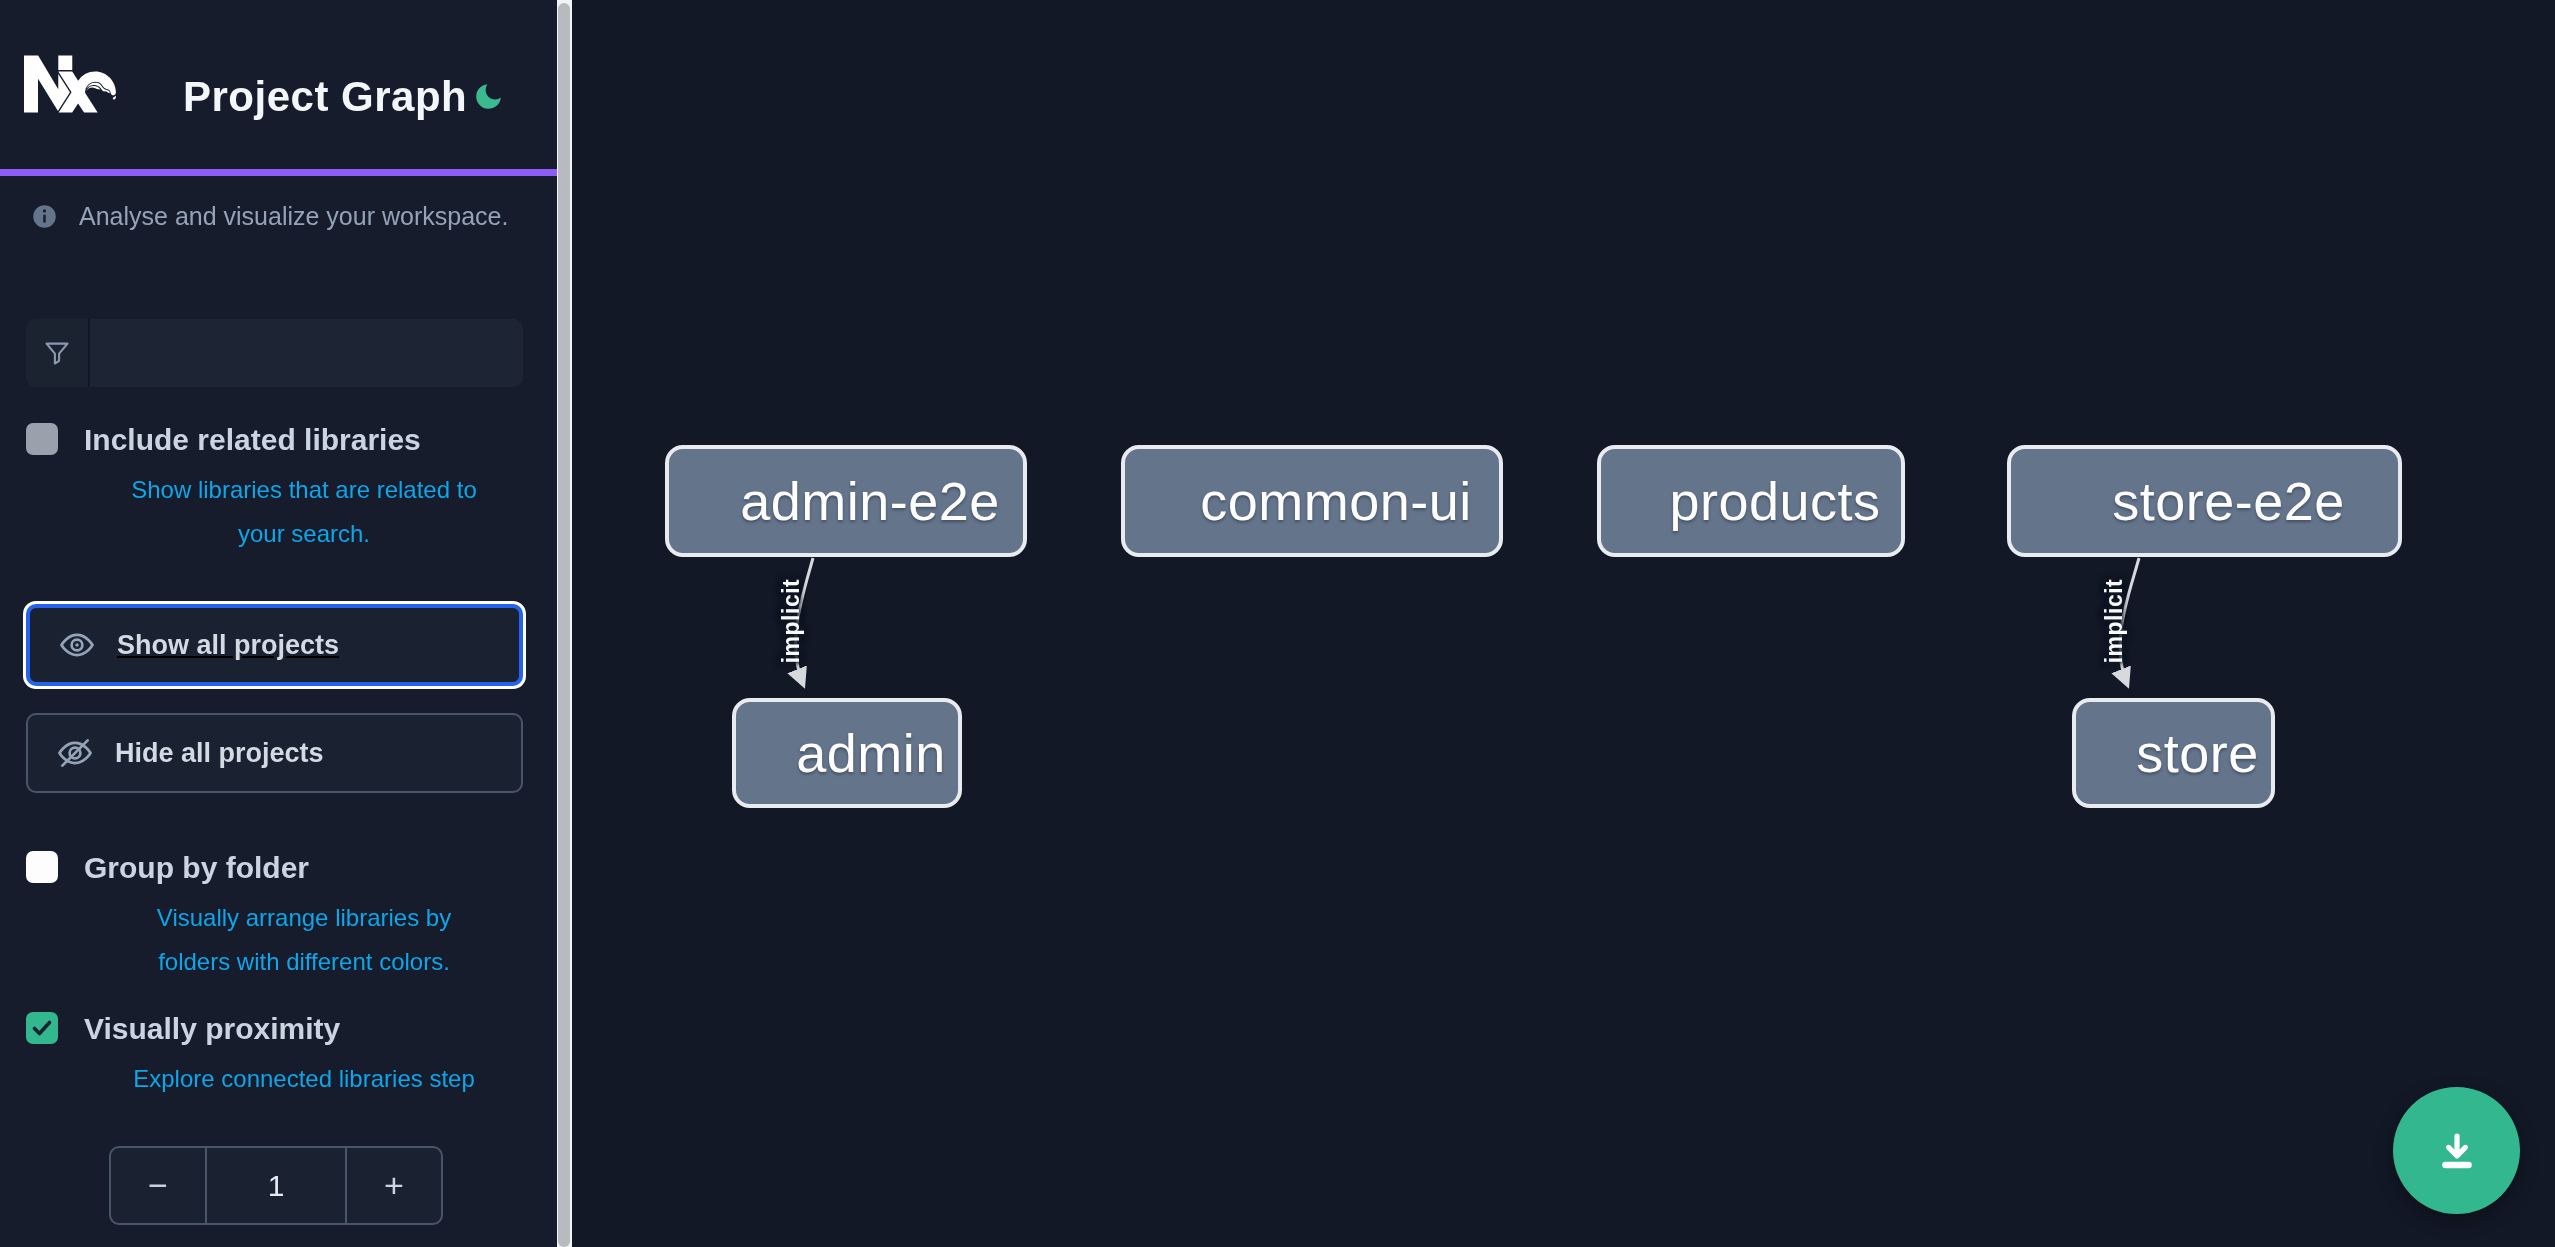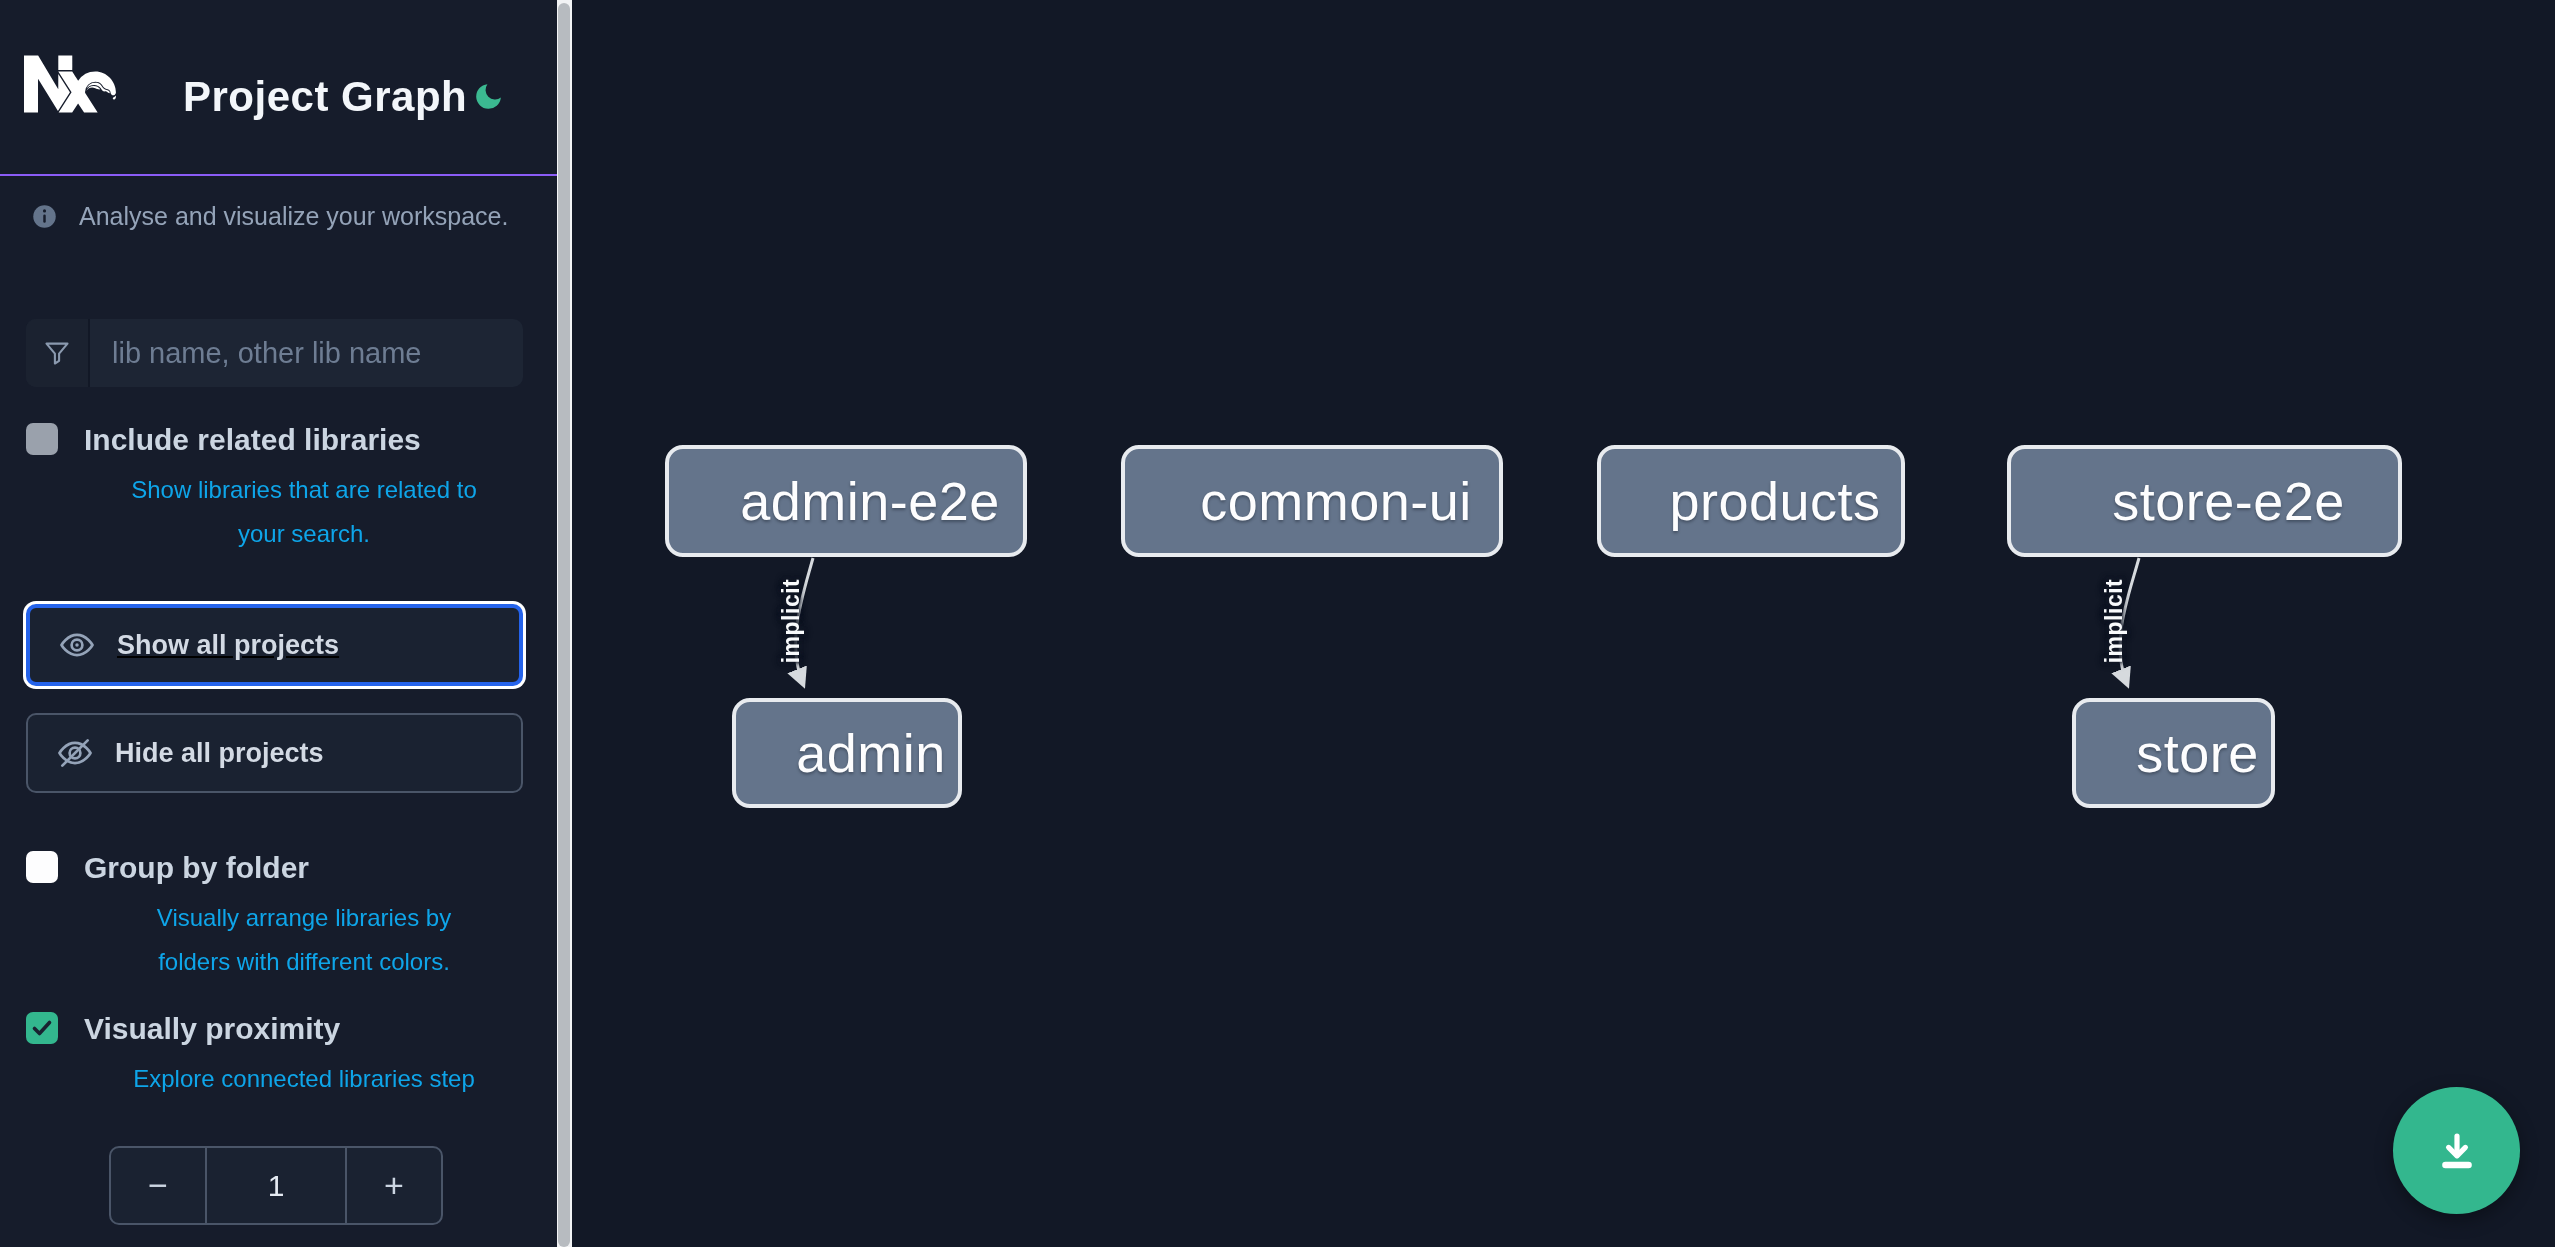--- a/index.html
+++ b/index.html
@@ -9,21 +9,21 @@
     background:#121826;
     position:relative;
   }
   
   .sidebar {
     position:absolute; left:0; top:0; width:557px; height:1247px;
     background:#161c2b;
   }
   .sb-header {
     position:absolute; left:0; top:0; width:557px; height:176px;
-    border-bottom:2px solid #8b5cf6;
+    border-bottom:7px solid #8b5cf6;
   }
   .nx-logo { position:absolute; left:24px; top:38px; width:92px; height:92px; }
   .sb-title {
     position:absolute; left:183px; top:72px;
     font-size:42px; font-weight:600; color:#f3f6fa; letter-spacing:0.5px; line-height:50px;
     white-space:nowrap;
   }
   .theme-btn { position:absolute; left:468px; top:78px; width:40px; height:40px;
     background:none; border:none; cursor:pointer; }
   .info-row { position:absolute; left:31px; top:201px; width:500px; display:flex; align-items:center; }
@@ -146,21 +146,20 @@
     </svg>
     <span class="info-text">Analyse and visualize your workspace.</span>
   </div>
 
   <div class="search-box">
     <div class="search-icon-cell">
       <svg width="28" height="28" viewBox="0 0 24 24" fill="none" stroke="#8a99ae" stroke-width="1.8" stroke-linejoin="round" stroke-linecap="round">
         <path d="M3 4h18l-7.2 8.5v6.2L10.2 21v-8.5z"></path>
       </svg>
     </div>
-    <input class="search-input" type="text" placeholder="lib name, other lib name" style="">
   </div>
 
   <div class="toggle" style="top:423px; height:120px;">
     <span class="cbx gray"></span>
     <span class="toggle-label">Include related libraries</span>
     <div class="toggle-desc" style="top:45px;">
       <div>Show libraries that are related to</div>
       <div>your search.</div>
     </div>
   </div>

